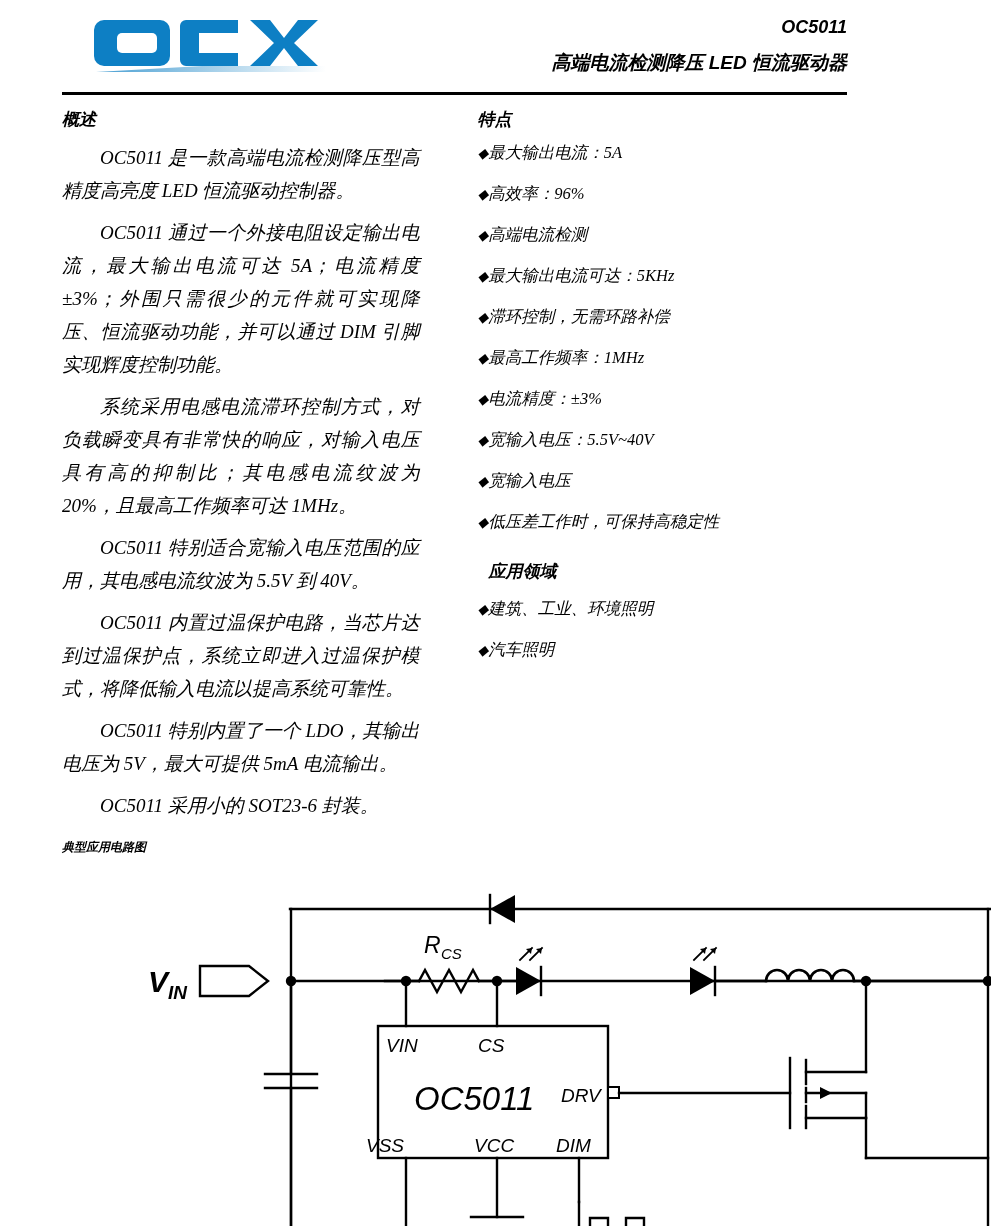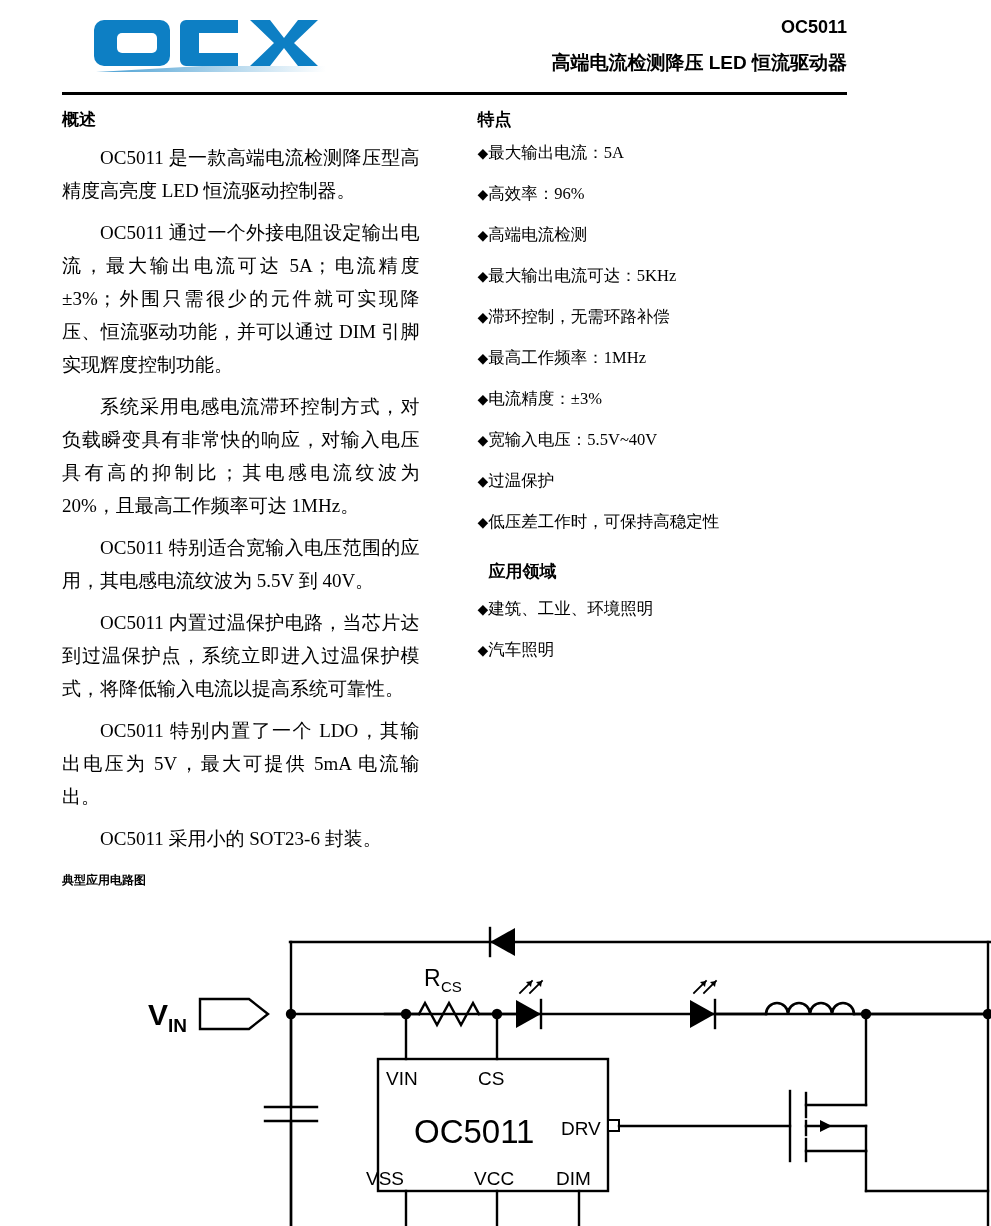--- a/index.html
+++ b/index.html
@@ -14,20 +14,21 @@
     font-family: "Liberation Serif", serif;
     color: #000;
     overflow: hidden;
   }
   .page {
     position: relative;
     width: 909px;
     height: 1226px;
     box-sizing: border-box;
     padding: 0 62px;
+    font-style: italic;
   }
 
   
   .header {
     position: relative;
     height: 92px;
   }
   .logo {
     position: absolute;
     left: 28px;
@@ -172,21 +173,21 @@
       <div class="sec-head">特点</div>
 
       <div class="feature"><span class="dia">◆</span><span>最大输出电流：5A</span></div>
       <div class="feature"><span class="dia">◆</span><span>高效率：96%</span></div>
       <div class="feature"><span class="dia">◆</span><span>高端电流检测</span></div>
       <div class="feature"><span class="dia">◆</span><span>最大输出电流可达：5KHz</span></div>
       <div class="feature"><span class="dia">◆</span><span>滞环控制，无需环路补偿</span></div>
       <div class="feature"><span class="dia">◆</span><span>最高工作频率：1MHz</span></div>
       <div class="feature"><span class="dia">◆</span><span>电流精度：±3%</span></div>
       <div class="feature"><span class="dia">◆</span><span>宽输入电压：5.5V~40V</span></div>
-      <div class="feature"><span class="dia">◆</span><span>过温保护</span></div>
+      <div class="feature"><span class="dia">◆</span><span>宽输入电压</span></div>
       <div class="feature"><span class="dia">◆</span><span>低压差工作时，可保持高稳定性</span></div>
 
       <div class="sec-head-app">应用领域</div>
       <div class="feature"><span class="dia">◆</span><span>建筑、工业、环境照明</span></div>
       <div class="feature"><span class="dia">◆</span><span>汽车照明</span></div>
     </div>
   </div>
 
   <div class="circuit-head">典型应用电路图</div>
 

